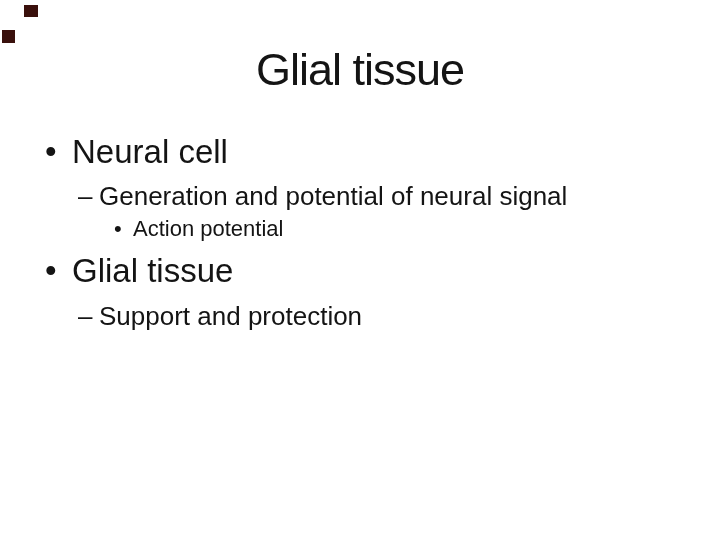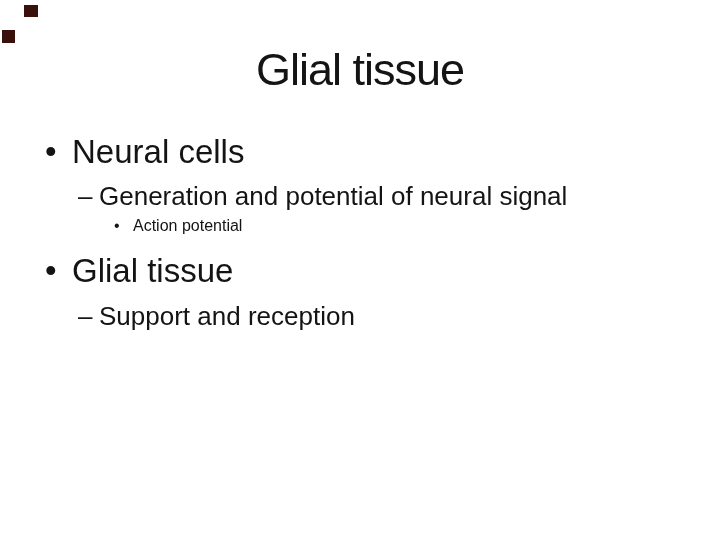--- a/index.html
+++ b/index.html
@@ -54,51 +54,51 @@
     white-space: nowrap;
     color: #141414;
   }
   .row .marker {
     display: inline-block;
   }
   .l1 { font-size: 33px; }
   .l1 .marker { width: 27px; }
   .l2 { font-size: 26px; }
   .l2 .marker { width: 21px; }
-  .l3 { font-size: 16px; }
+  .l3 { font-size: 22px; }
   .l3 .marker { width: 19px; }
   .row-1 { left: 45px;  top: 135px; }
   .row-2 { left: 78px;  top: 183px; }
   .row-3 { left: 114px; top: 218px; }
   .row-4 { left: 45px;  top: 254px; }
   .row-5 { left: 78px;  top: 303px; }
 </style>
 </head>
 <body>
 
 <div class="slide">
 
   <div class="artifact sq-top"></div>
   <div class="artifact sq-left"></div>
 
   <div class="slide-title">Glial tissue</div>
 
   <div class="row l1 row-1">
-    <span class="marker">•</span><span>Neural cells</span>
+    <span class="marker">•</span><span>Neural cell</span>
   </div>
 
   <div class="row l2 row-2">
     <span class="marker">–</span><span>Generation and potential of neural signal</span>
   </div>
 
   <div class="row l3 row-3">
     <span class="marker">•</span><span>Action potential</span>
   </div>
 
   <div class="row l1 row-4">
     <span class="marker">•</span><span>Glial tissue</span>
   </div>
 
   <div class="row l2 row-5">
-    <span class="marker">–</span><span>Support and reception</span>
+    <span class="marker">–</span><span>Support and protection</span>
   </div>
 
 </div>
 
 </body></html>

